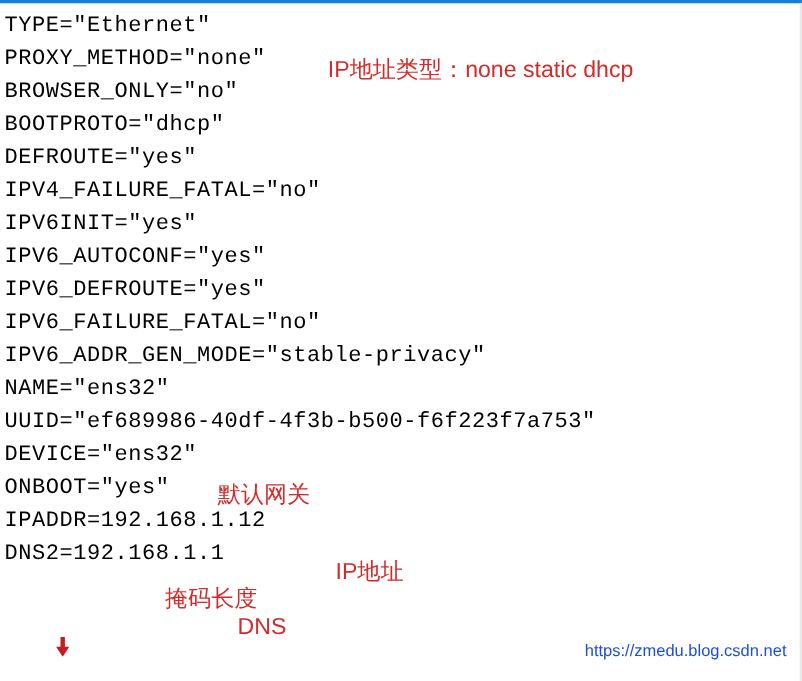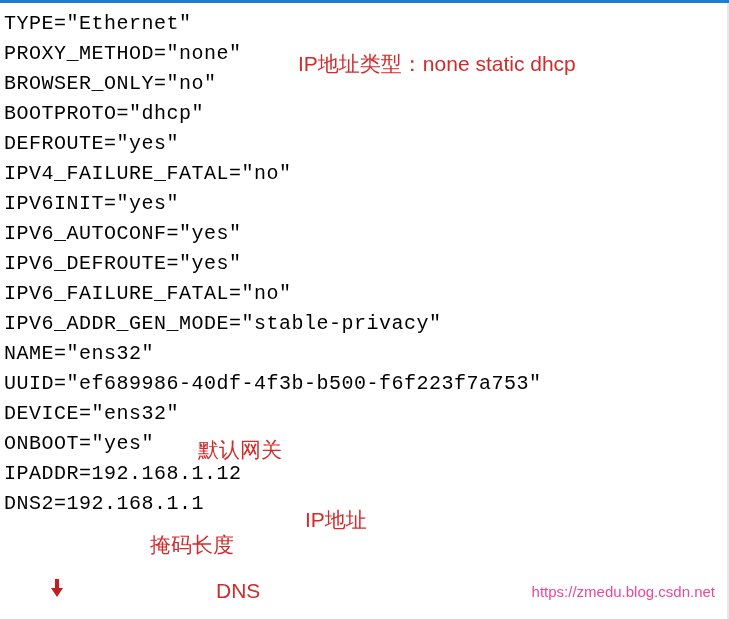--- a/index.html
+++ b/index.html
@@ -40,21 +40,21 @@
     .cursor-mark {
       position: absolute;
       color: #c41e1e;
       font-size: 16px;
       font-weight: bold;
     }
     .watermark {
       position: absolute;
       bottom: 12px;
       right: 14px;
-      color: #ec4899;
+      color: #1d4ed8;
       font-family: Arial, sans-serif;
       font-size: 15px;
     }
     .right-border {
       position: absolute;
       right: 0;
       top: 3px;
       bottom: 0;
       width: 2px;
       background: #e8e8e8;
@@ -82,21 +82,21 @@
   <div class="config-line">UUID="ef689986-40df-4f3b-b500-f6f223f7a753"</div>
   <div class="config-line">DEVICE="ens32"</div>
   <div class="config-line">ONBOOT="yes"</div>
   <div class="config-line">IPADDR=192.168.1.12</div>
   <div class="config-line">DNS2=192.168.1.1</div>
 
   <div class="annotation" style="top:46px; left:298px;">IP地址类型：none static dhcp</div>
   <div class="annotation" style="top:432px; left:198px;">默认网关</div>
   <div class="annotation" style="top:462px; left:305px;margin-top:40px;">IP地址</div>
   <div class="annotation" style="top:491px; left:150px;margin-top:36px;">掩码长度</div>
-  <div class="annotation" style="top:552px; left:216px;margin-top:21px;">DNS</div>
+  <div class="annotation" style="top:552px; left:216px;">DNS</div>
 
   <div class="cursor-mark" style="top:575px; left:51px;">
     <svg width="12" height="18" viewBox="0 0 12 18">
       <path d="M6 0 L0 9 L4 9 L4 18 L8 18 L8 9 L12 9 Z" fill="#c41e1e" transform="rotate(180 6 9)"></path>
     </svg>
   </div>
 </div>
 
 <div class="watermark">https://zmedu.blog.csdn.net</div>
 

